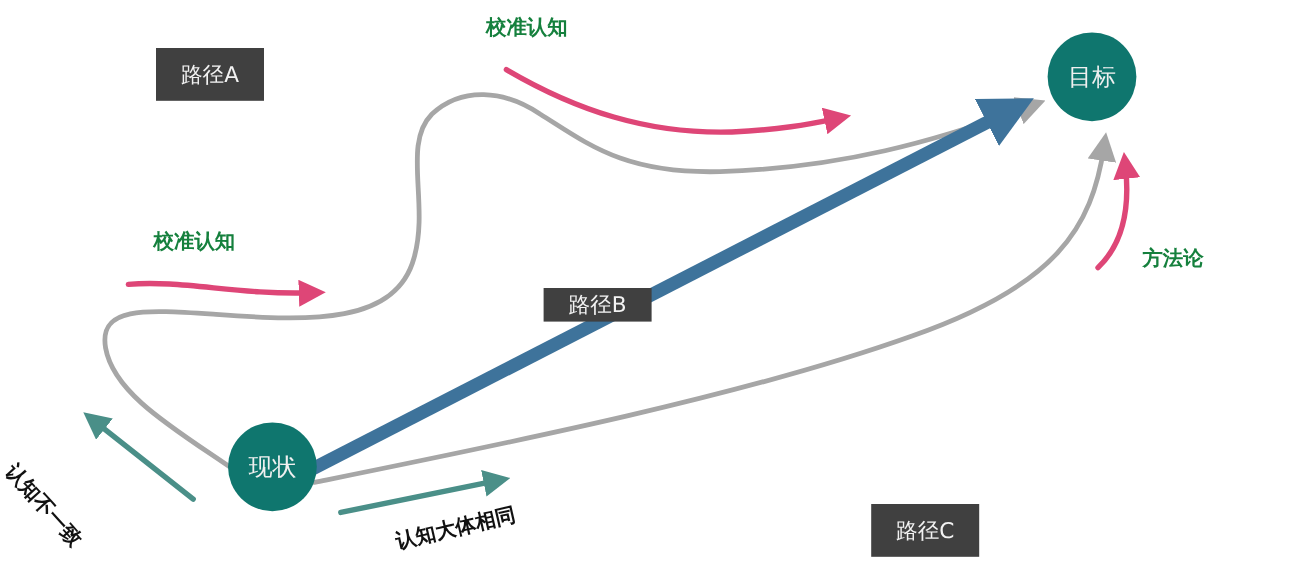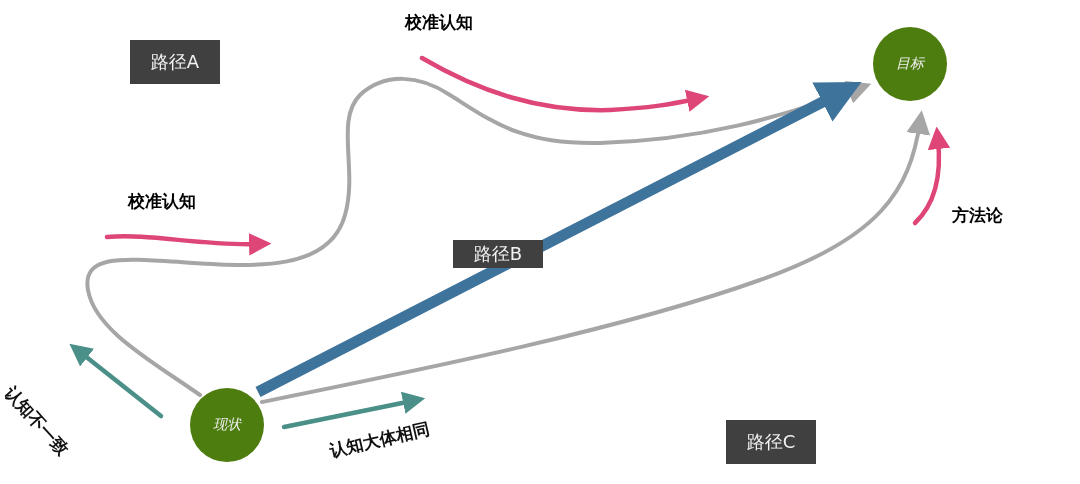--- a/index.html
+++ b/index.html
@@ -2,24 +2,24 @@
 <html><head>
   <meta charset="utf-8">
   <style>
     html, body { margin: 0; padding: 0; background: #ffffff; }
     body { width: 1080px; height: 484px; position: relative; overflow: hidden;
            font-family: "DejaVu Sans", "Liberation Sans", sans-serif; }
     svg.canvas { position: absolute; left: 0; top: 0; }
     .label-box { position: absolute; background: #404040; color: #f2f2f2;
                  font-size: 18px; display: flex; align-items: center; justify-content: center;
                  box-sizing: border-box; }
-    .node { position: absolute; border-radius: 50%; background: #4d7c0f; color: #f0f0f0;
-            font-size: 14px; display: flex; align-items: center; justify-content: center; font-style: italic; }
+    .node { position: absolute; border-radius: 50%; background: #0f766e; color: #f0f0f0;
+            font-size: 20px; display: flex; align-items: center; justify-content: center; }
     .annot { position: absolute; font-size: 17px; font-weight: bold; white-space: nowrap; }
-    .pink { color: #000000; }
+    .pink { color: #15803d; }
     .dark { color: #111111; }
   </style>
 </head>
 <body>
 
 <svg class="canvas" width="1080" height="484" viewBox="0 0 1080 484">
   <defs>
     <marker id="ah-grey" markerWidth="6" markerHeight="6" refX="3" refY="3" orient="auto" markerUnits="strokeWidth">
       <path d="M0,0 L6,3 L0,6 Z" fill="#a6a6a6"></path>
     </marker>
@@ -47,20 +47,20 @@
   <path d="M915,223 C934,205 942,178 938,140" fill="none" stroke="#de4677" stroke-width="4.5" stroke-linecap="round" marker-end="url(#ah-pink)"></path>
 
   <line x1="161" y1="416" x2="80" y2="352" stroke="#4a8f88" stroke-width="4.5" stroke-linecap="round" marker-end="url(#ah-teal)"></line>
   <line x1="284" y1="427" x2="412" y2="401" stroke="#4a8f88" stroke-width="4.5" stroke-linecap="round" marker-end="url(#ah-teal)"></line>
 </svg>
 
 <div class="label-box" style="left:130px; top:40px; width:90px; height:44px;">路径A</div>
 <div class="label-box" style="left:453px; top:240px; width:90px; height:28px;">路径B</div>
 <div class="label-box" style="left:726px; top:420px; width:90px; height:44px;">路径C</div>
 
-<div class="node" style="left:190px; top:388px; width:74px; height:74px;">现状</div>
+<div class="node" style="left:190px; top:352px; width:74px; height:74px;">现状</div>
 <div class="node" style="left:873px; top:27px; width:74px; height:74px;">目标</div>
 
 <div class="annot pink" style="left:405px; top:11px;">校准认知</div>
 <div class="annot pink" style="left:128px; top:190px;">校准认知</div>
 <div class="annot pink" style="left:952px; top:204px;">方法论</div>
 <div class="annot dark" style="left:8px; top:378px; transform: rotate(48deg); transform-origin: left center;">认知不一致</div>
 <div class="annot dark" style="left:330px; top:440px; transform: rotate(-13deg); transform-origin: left center;">认知大体相同</div>
 
 </body></html>

